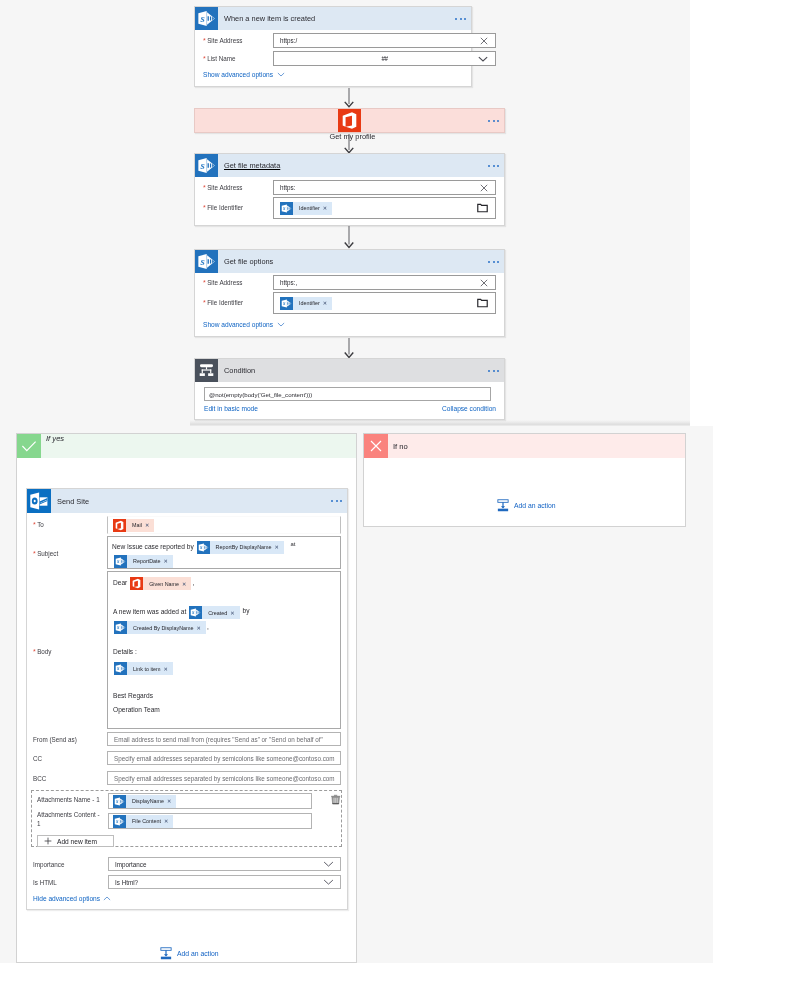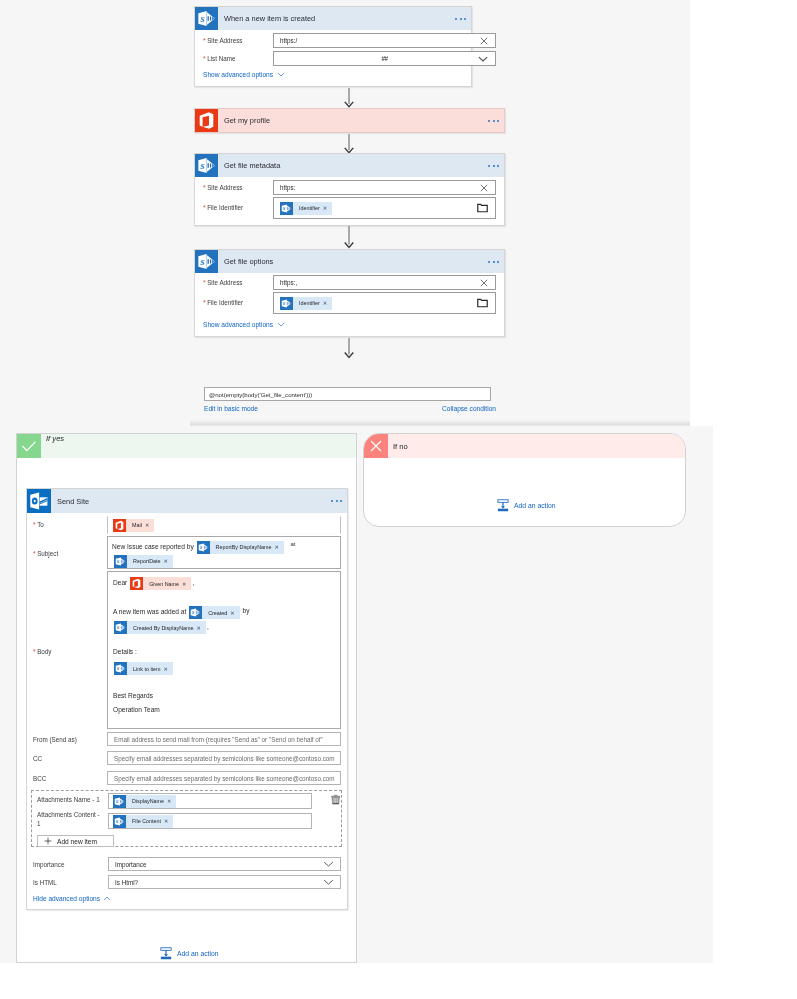--- a/index.html
+++ b/index.html
@@ -9,21 +9,21 @@
   .shot{position:absolute;background:#f6f6f6;}
   #shot-top{left:0;top:0;width:690px;height:430px;}
   #shot-bot{left:0;top:426px;width:713px;height:537px;}
   #seam{position:absolute;left:190px;top:420px;width:500px;height:6px;
         background:linear-gradient(to bottom,rgba(0,0,0,0) 0%,rgba(0,0,0,.055) 45%,rgba(0,0,0,.10) 72%,rgba(0,0,0,.03) 100%);}
 
   
   .card{position:absolute;background:#fff;border:1px solid #d5d5d5;box-sizing:border-box;
         box-shadow:1px 1px 1px rgba(0,0,0,.07);}
   .card-head{height:23px;display:flex;align-items:center;background:#dde8f3;position:relative;}
-  .card-head.err{background:#fbdeda;}
+  .card-head.err{background:#fbdeda;flex-direction:column;}
   .card-head.cond{background:#dedfe1;}
   .ic{width:23px;height:23px;flex:0 0 23px;display:block;}
   .card-title{font-size:7.4px;color:#2a2a30;margin-left:6px;letter-spacing:0;}
   .dots{position:absolute;right:5px;top:50%;transform:translateY(-50%);display:flex;gap:2.3px;}
   .dots i{width:2.1px;height:2.1px;background:#2a72c8;border-radius:50%;display:block;}
   .lbl{font-size:6.3px;color:#3c3c42;}
   .req{color:#e04e3f;font-size:7px;margin-right:1.4px;line-height:1;position:relative;top:-.5px;}
 
   .inp{box-sizing:border-box;border:1px solid #9a9a9a;background:#fff;display:flex;align-items:center;
        font-size:6.3px;color:#2a2a30;position:relative;}
@@ -148,21 +148,21 @@
           <i></i>
         </span>
   </div>
 </div>
 
 <svg class="arrow" style="left:343px;top:134px;height:20px;" viewBox="0 0 12 20">
   <path d="M6 0 L6 16" stroke="#6a6a6e" stroke-width="1.1"></path>
   <path d="M2.2 14.4 L6 18.8 L9.8 14.4" stroke="#3b3b3f" stroke-width="1.4" fill="none" stroke-linecap="square"></path>
 </svg>
 
-<div class="card" id="c-meta" style="left:194px;top:153px;width:311px;height:73px;">
+<div class="card" id="c-meta" style="left:194px;top:153px;width:311px;height:73px;text-decoration:underline;">
   <div class="card-head">
     <svg class="ic">
           <use href="#sym-sharepoint"></use>
         </svg>
     <span class="card-title">Get file metadata</span>
     <span class="dots">
           <i></i>
           <i></i>
           <i></i>
         </span>
@@ -232,36 +232,49 @@
   <svg width="8" height="5" viewBox="0 0 12 8" style="margin-left:4px;">
         <path d="M1 1.6 L6 6.4 L11 1.6" stroke="#3b7cc9" stroke-width="1.2" fill="none"></path>
       </svg>
 </div>
 
 <svg class="arrow" style="left:343px;top:338px;height:21px;" viewBox="0 0 12 21">
   <path d="M6 0 L6 16.5" stroke="#6a6a6e" stroke-width="1.1"></path>
   <path d="M2.2 15.0 L6 19.4 L9.8 15.0" stroke="#3b3b3f" stroke-width="1.4" fill="none" stroke-linecap="square"></path>
 </svg>
 
+<div class="card" id="c-cond" style="left:194px;top:358px;width:311px;height:62px;">
+  <div class="card-head cond">
+    <svg class="ic">
+          <use href="#sym-condition"></use>
+        </svg>
+    <span class="card-title">Condition</span>
+    <span class="dots">
+          <i></i>
+          <i></i>
+          <i></i>
+        </span>
+  </div>
+</div>
 <div class="inp" style="position:absolute;left:204px;top:387px;width:287px;height:14px;border-color:#a6a6a6;">
   <span class="val" style="font-size:6.1px;padding-left:4px;">@not(empty(body('Get_file_content')))</span>
 </div>
 <a class="lnk" href="#" style="position:absolute;left:204px;top:405px;">Edit in basic mode</a>
 <a class="lnk" href="#" style="position:absolute;right:301px;top:405px;">Collapse condition</a>
 
 <div class="card" id="p-yes" style="left:16px;top:433px;width:341px;height:530px;border-color:#d2d2d2;box-shadow:none;overflow:hidden;">
   <div style="height:24px;display:flex;align-items:flex-start;background:#ecf7ef;font-style:italic;">
     <svg style="width:24px;height:24px;flex:0 0 24px;display:block;background:#86d78e;" viewBox="0 0 24 24">
           <path d="M5.4 12.0 L9.8 16.6 L18.6 7.6" stroke="#ffffff" stroke-width="1.15" fill="none"></path>
         </svg>
     <span style="font-size:7.6px;color:#26262c;margin-left:5px;">If yes</span>
   </div>
 </div>
 
-<div class="card" id="p-no" style="left:363px;top:433px;width:323px;height:94px;border-color:#d2d2d2;box-shadow:none;overflow:hidden;border-radius:16px;">
+<div class="card" id="p-no" style="left:363px;top:433px;width:323px;height:94px;border-color:#d2d2d2;box-shadow:none;overflow:hidden;">
   <div style="height:24px;display:flex;align-items:center;background:#feebea;">
     <svg style="width:24px;height:24px;flex:0 0 24px;display:block;background:#fa837e;" viewBox="0 0 24 24">
           <path d="M7.0 7.0 L17.0 17.0 M17.0 7.0 L7.0 17.0" stroke="#ffffff" stroke-width="1.15" fill="none"></path>
         </svg>
     <span style="font-size:7.6px;color:#26262c;margin-left:5px;">If no</span>
   </div>
   <div style="position:absolute;left:133px;top:65px;display:flex;align-items:center;gap:5px;">
     <span style="display:inline-flex;align-items:center;gap:5px;">
       <svg width="12" height="13" viewBox="0 0 14 15">
         <rect x="1" y="0.8" width="12" height="3.0" fill="#ffffff" stroke="#1f69bf" stroke-width="1.0"></rect>

